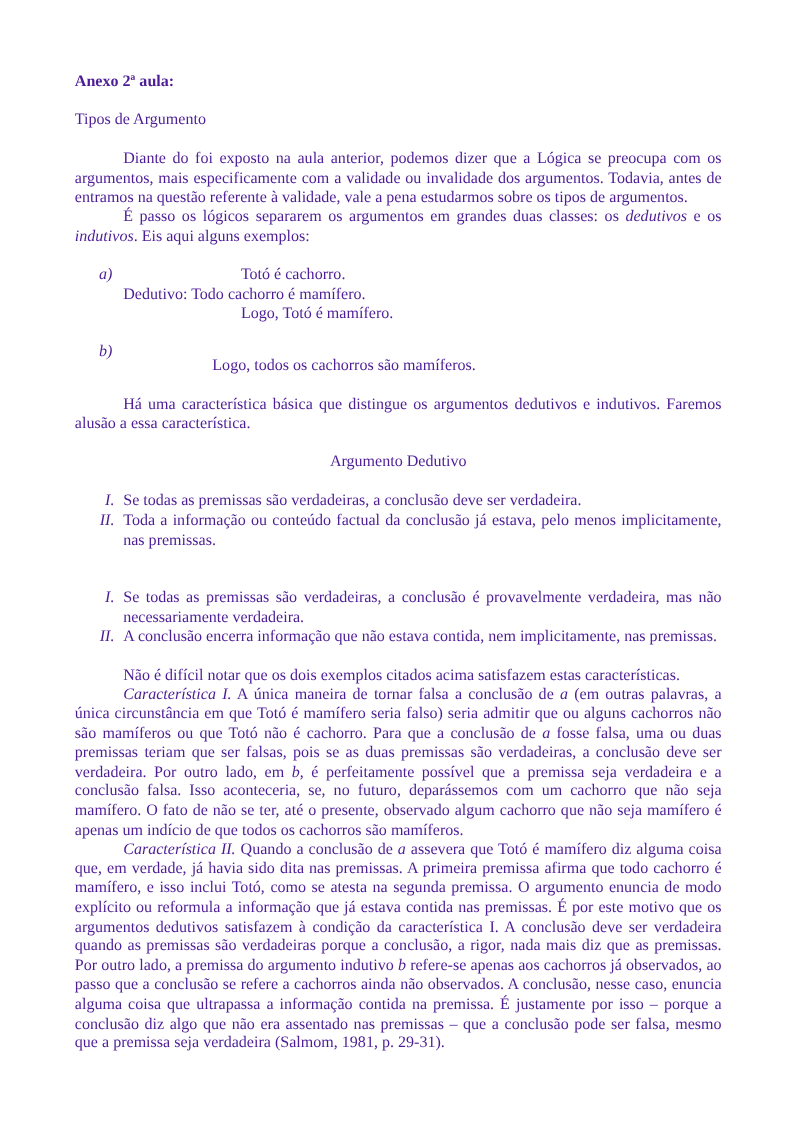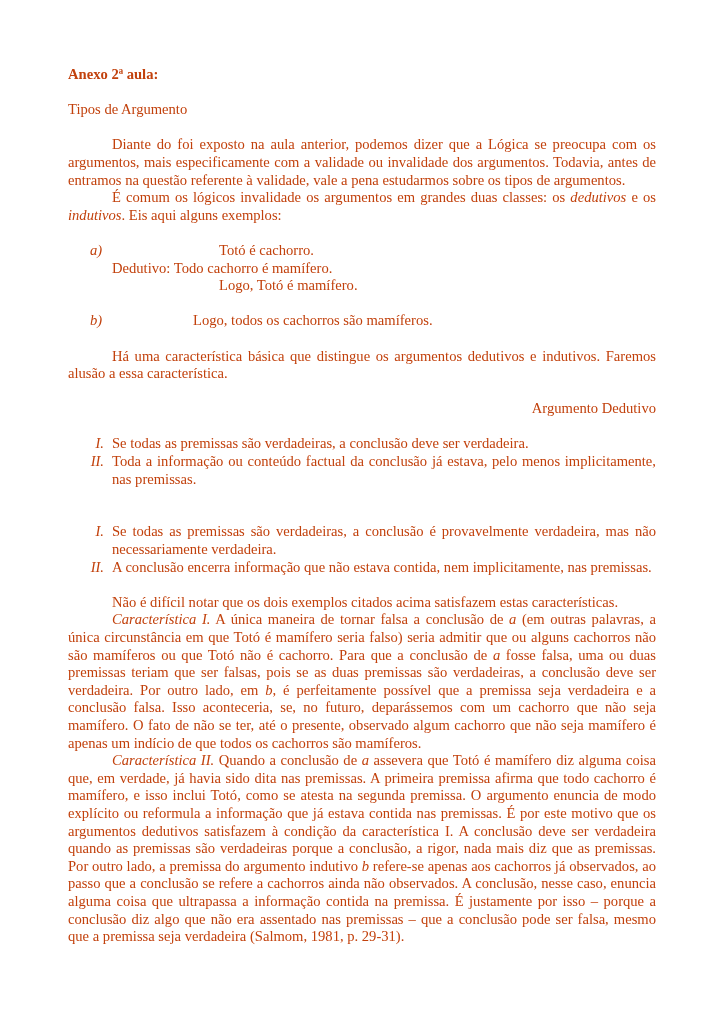--- a/index.html
+++ b/index.html
@@ -1,49 +1,49 @@
 <!DOCTYPE html>
 <html><head>
 <meta charset="utf-8">
 <style>
   html, body { margin: 0; padding: 0; background: #ffffff; }
   body { width: 724px; height: 1024px; overflow: hidden; position: relative; }
   .page {
     position: absolute; left: 68px; top: 66px; width: 588px;
     font-family: "Liberation Serif", serif; font-size: 14.6px; line-height: 17.6px;
-    color: #c2410c;
+    color: #4c1d95;
   }
   .heading { font-weight: bold; margin: 0; }
   .subheading { margin: 0; }
   p { margin: 0; text-align: justify; }
   .indent { text-indent: 44px; }
   .gap { height: 17.6px; }
-  .center { text-align: right; }
+  .center { text-align: center; }
   .ex { display: flex; padding-left: 22px; }
   .ex .mk { width: 22px; font-style: italic; }
   .ex .body { flex: 1; }
   .ex .line { white-space: nowrap; }
   .cont-a { padding-left: 107px; }
-  .cont-b { padding-left: 81px; }
+  .cont-b { padding-left: 81px; margin-top: 12px; }
   .roman { display: flex; padding-left: 0; }
   .roman .mk { width: 44px; text-align: right; padding-right: 8px; font-style: italic; box-sizing: border-box; }
   .roman .body { flex: 1; text-align: justify; }
   em { font-style: italic; font-family: Liberation Serif, serif; }
 </style>
 </head>
 <body>
 
 <div class="page">
   <p class="heading">Anexo 2ª aula:</p>
   <div class="gap"></div>
   <p class="subheading">Tipos de Argumento</p>
   <div class="gap"></div>
 
   <p class="indent">Diante do foi exposto na aula anterior, podemos dizer que a Lógica se preocupa com os argumentos, mais especificamente com a validade ou invalidade dos argumentos. Todavia, antes de entramos na questão referente à validade, vale a pena estudarmos sobre os tipos de argumentos.</p>
-  <p class="indent"><span>É comum os lógicos invalidade os argumentos em grandes duas classes: os </span><em>dedutivos</em><span> e os </span><em>indutivos</em><span>. Eis aqui alguns exemplos:</span></p>
+  <p class="indent"><span>É passo os lógicos separarem os argumentos em grandes duas classes: os </span><em>dedutivos</em><span> e os </span><em>indutivos</em><span>. Eis aqui alguns exemplos:</span></p>
   <div class="gap"></div>
 
   <div class="ex">
     <span class="mk">a)</span>
     <div class="body">
       <div class="line cont-a">Totó é cachorro.</div>
       <div class="line">Dedutivo: Todo cachorro é mamífero.</div>
       <div class="line cont-a">Logo, Totó é mamífero.</div>
     </div>
   </div>

